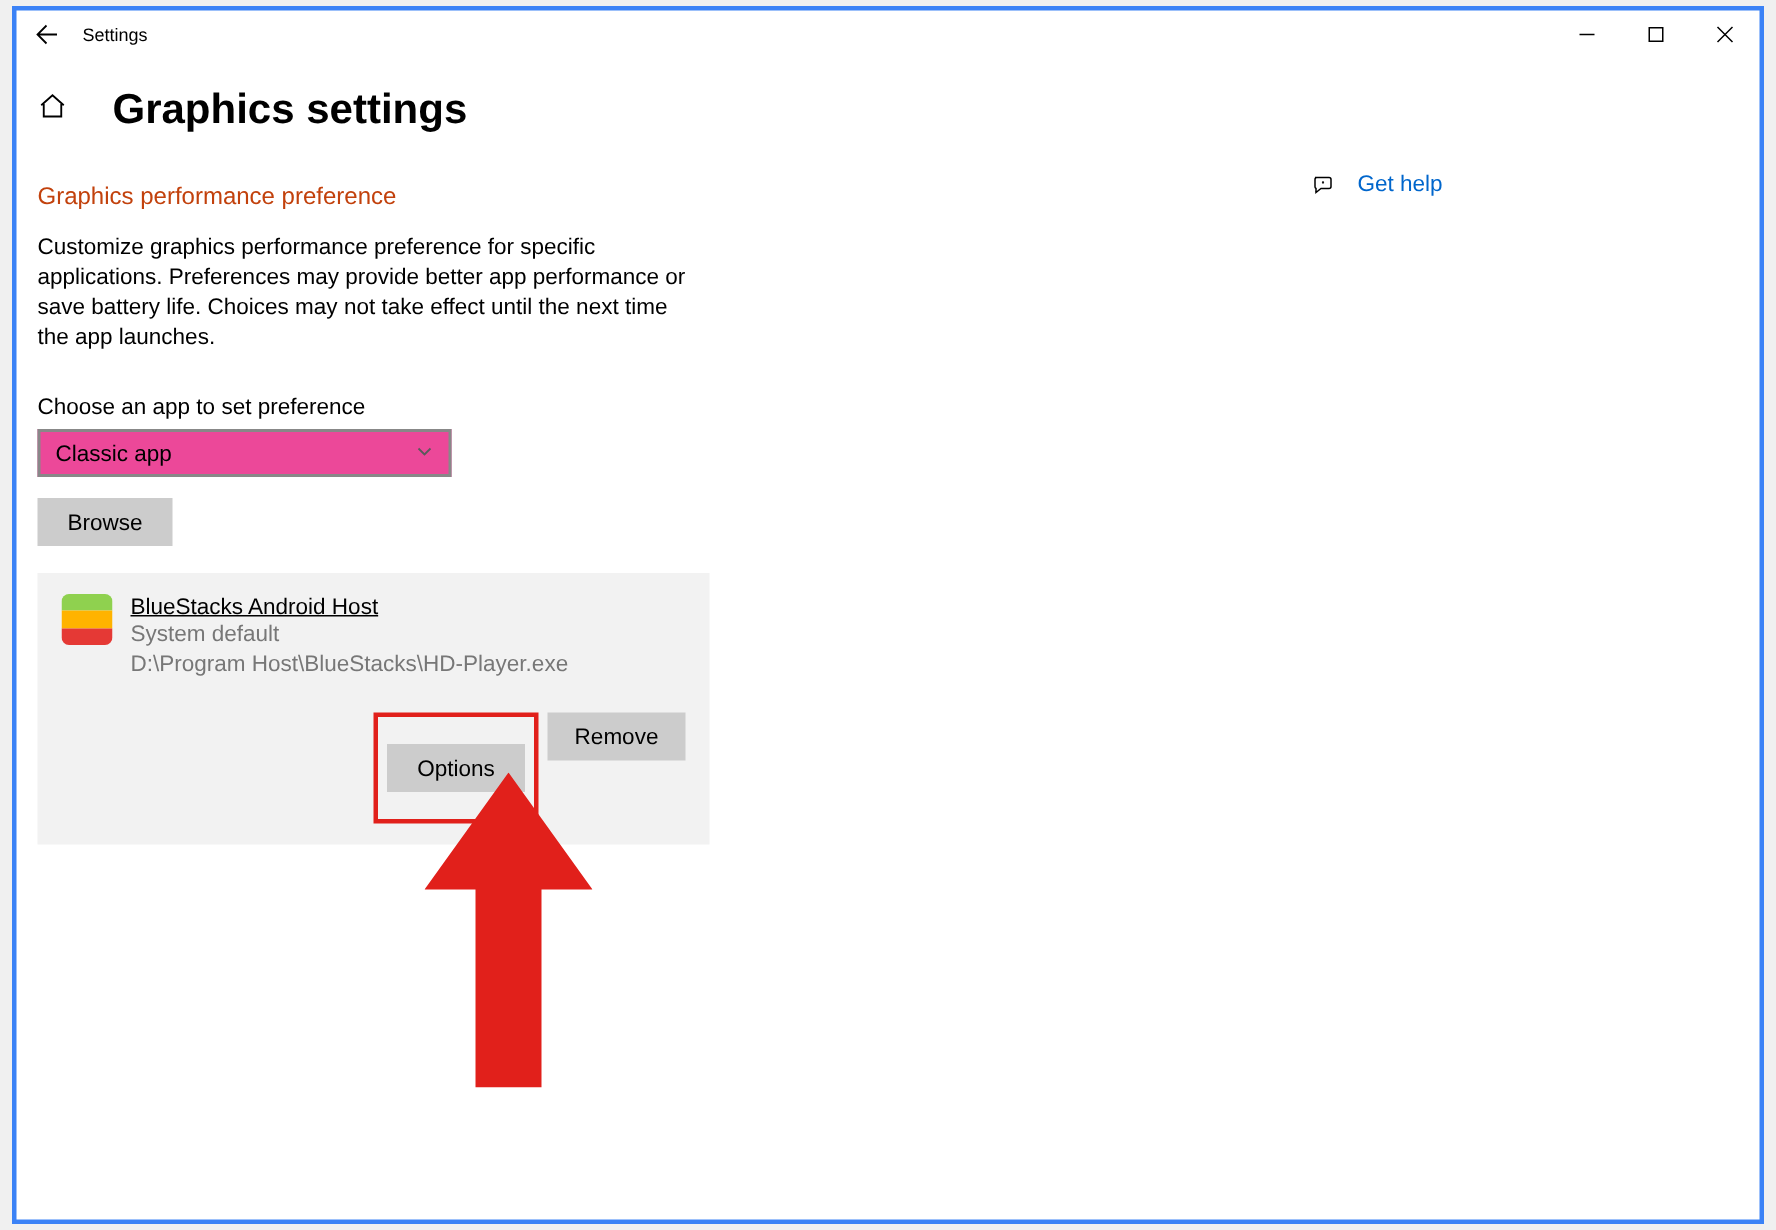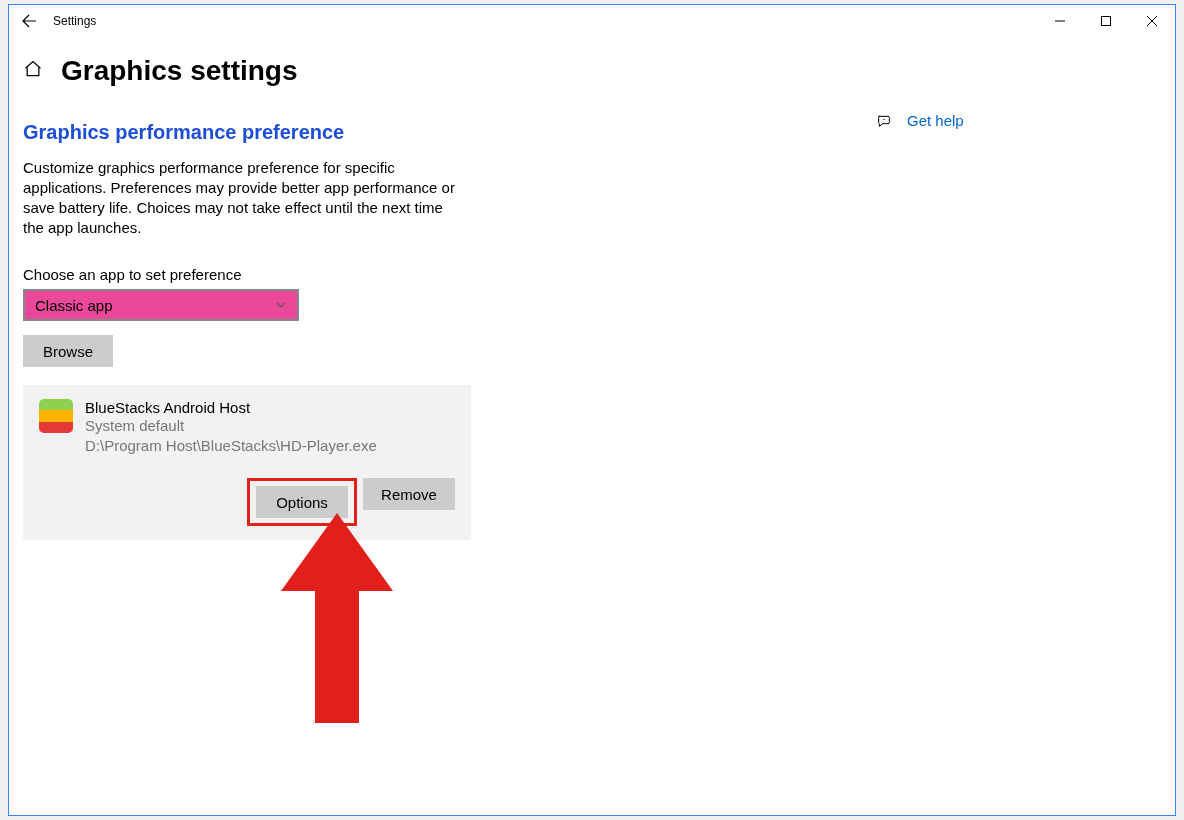--- a/index.html
+++ b/index.html
@@ -11,21 +11,21 @@
     background: #f0f0f0;
     overflow: hidden;
   }
   .window {
     box-sizing: border-box;
     position: absolute;
     left: 8px;
     top: 4px;
     width: 1168px;
     height: 812px;
-    border: 1px solid #3b82f6;
+    border: 3px solid #3b82f6;
     background: #fff;
     display: flex;
     flex-direction: column;
   }
   .titlebar {
     height: 32px;
     display: flex;
     align-items: center;
     padding-left: 8px;
     font-size: 12px;
@@ -65,36 +65,36 @@
   .side {
     position: absolute;
     right: 40px;
     top: 60px;
     width: 260px;
   }
 
   .page-header {
     display: flex;
     align-items: center;
-    gap: 18px;
+    gap: 30px;
     margin-bottom: 34px;
   }
   .page-header .home-icon svg { stroke:#000; fill:none; }
   .page-header h1 {
     font-size: 28px;
     font-weight: 600;
     margin: 0;
     color: #000;
   }
 
   .main h2.section {
-    font-size: 20px;
-    font-weight: 700;
+    font-size: 16px;
+    font-weight: 400;
     margin: 0 0 14px 0;
-    color: #1d4ed8;
+    color: #c2410c;
   }
   .main p.desc {
     font-size: 15px;
     line-height: 20px;
     color: #000;
     margin: 0 0 28px 0;
     max-width: 440px;
   }
   .field-label {
     font-size: 15px;
@@ -146,32 +146,32 @@
     width: 34px;
     height: 34px;
     flex-shrink: 0;
   }
   .app-icon-inner{
     width:34px;height:34px;border-radius:5px;overflow:hidden;
   }
   .app-icon-inner .t1{height:11px;background:#8fd14f;}
   .app-icon-inner .t2{height:12px;background:#ffb300;}
   .app-icon-inner .t3{height:11px;background:#e53935;}
-  .app-info .name { font-size:15px; color:#000; }
+  .app-info .name { font-size:15px; color:#000;text-decoration:underline; }
   .app-info .sub { font-size:15px; color:#777; line-height:20px; }
 
   .app-card-buttons {
     display: flex;
     justify-content: flex-end;
     gap: 6px;
     margin-top: 22px;
   }
   .btn-options-wrap{
     border:3px solid #e1201b;
-    padding:5px 6px;
+    padding:18px 6px;
     display:inline-block;
   }
 
   .side .help-row{
     display:flex;
     align-items:flex-end;
     gap:14px;
     height:32px;
     font-size:15px;
     color:#0066cc;

